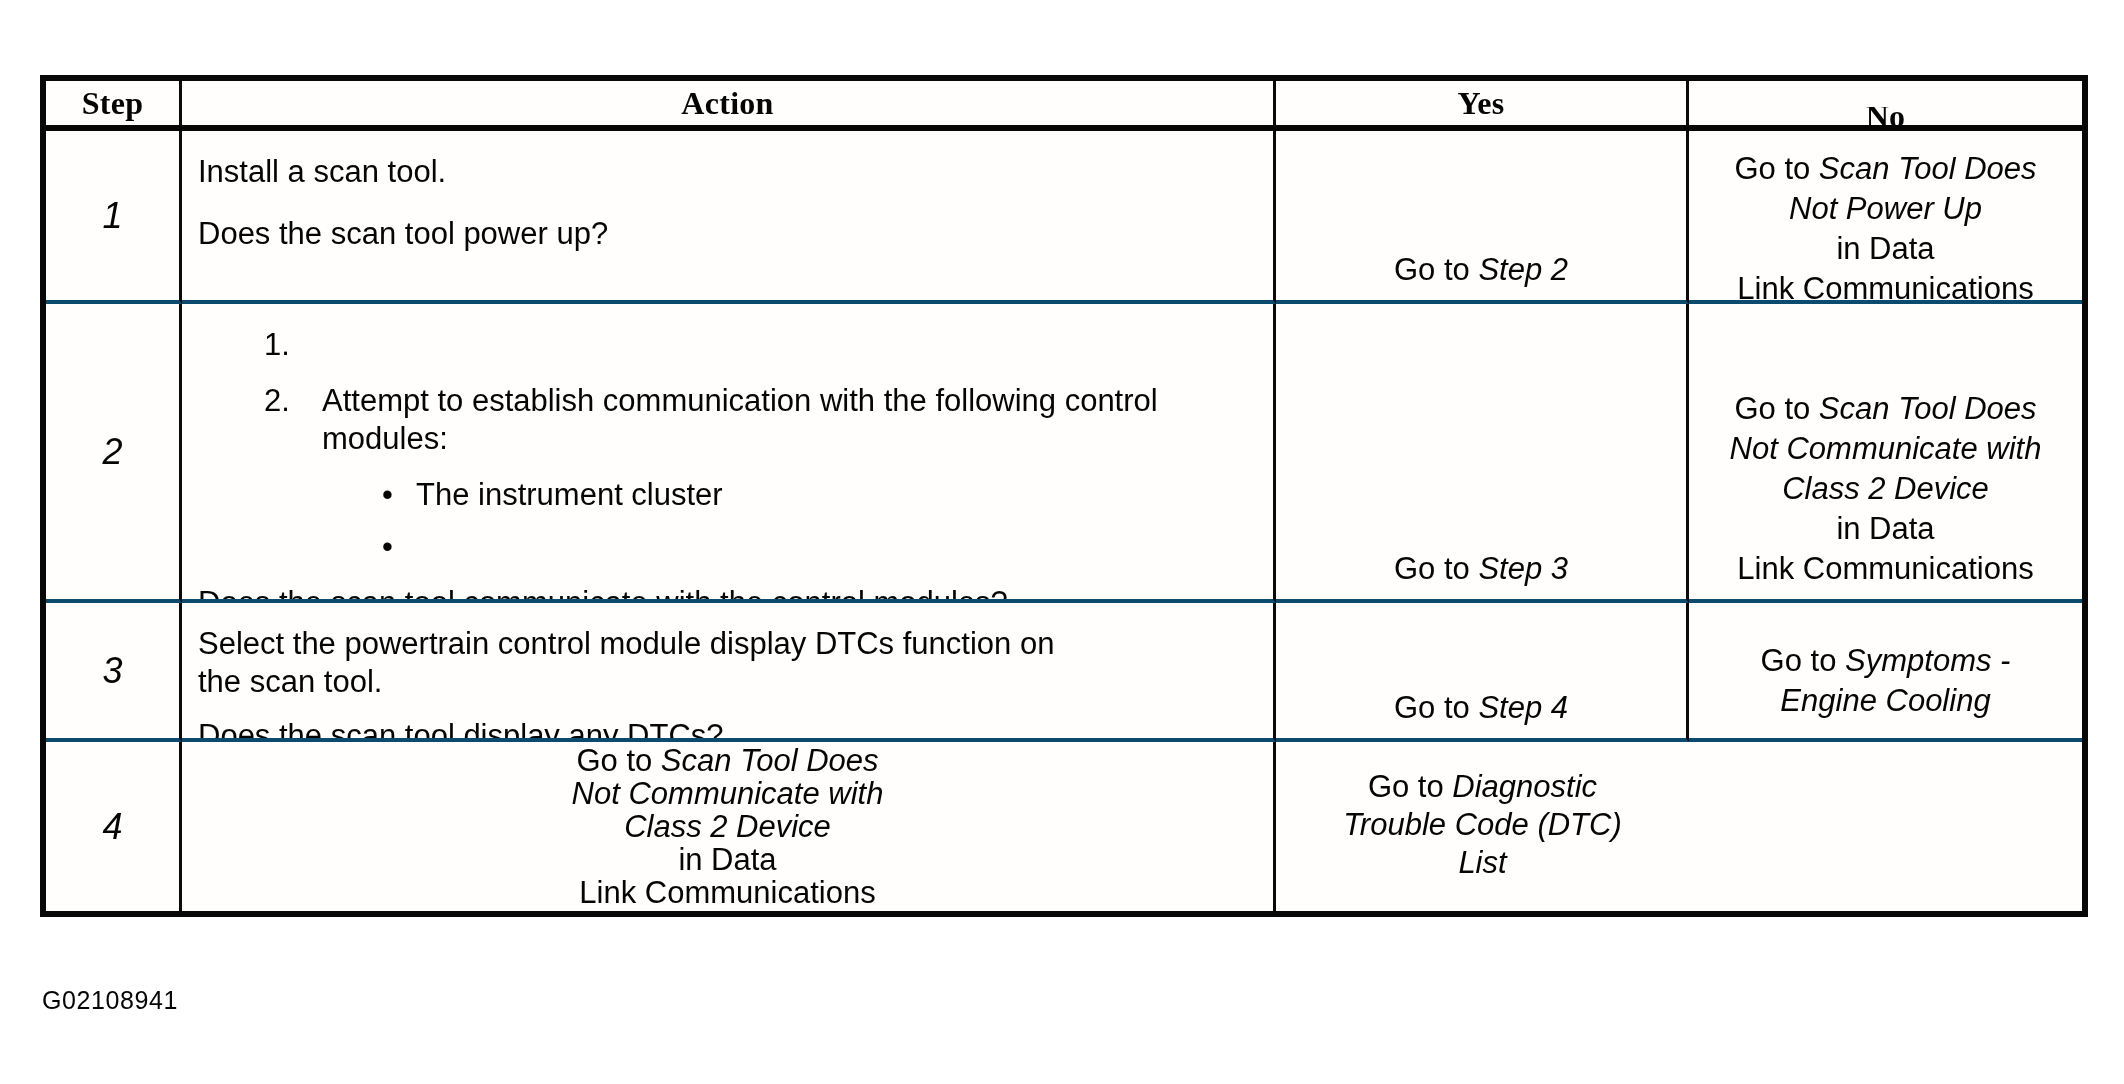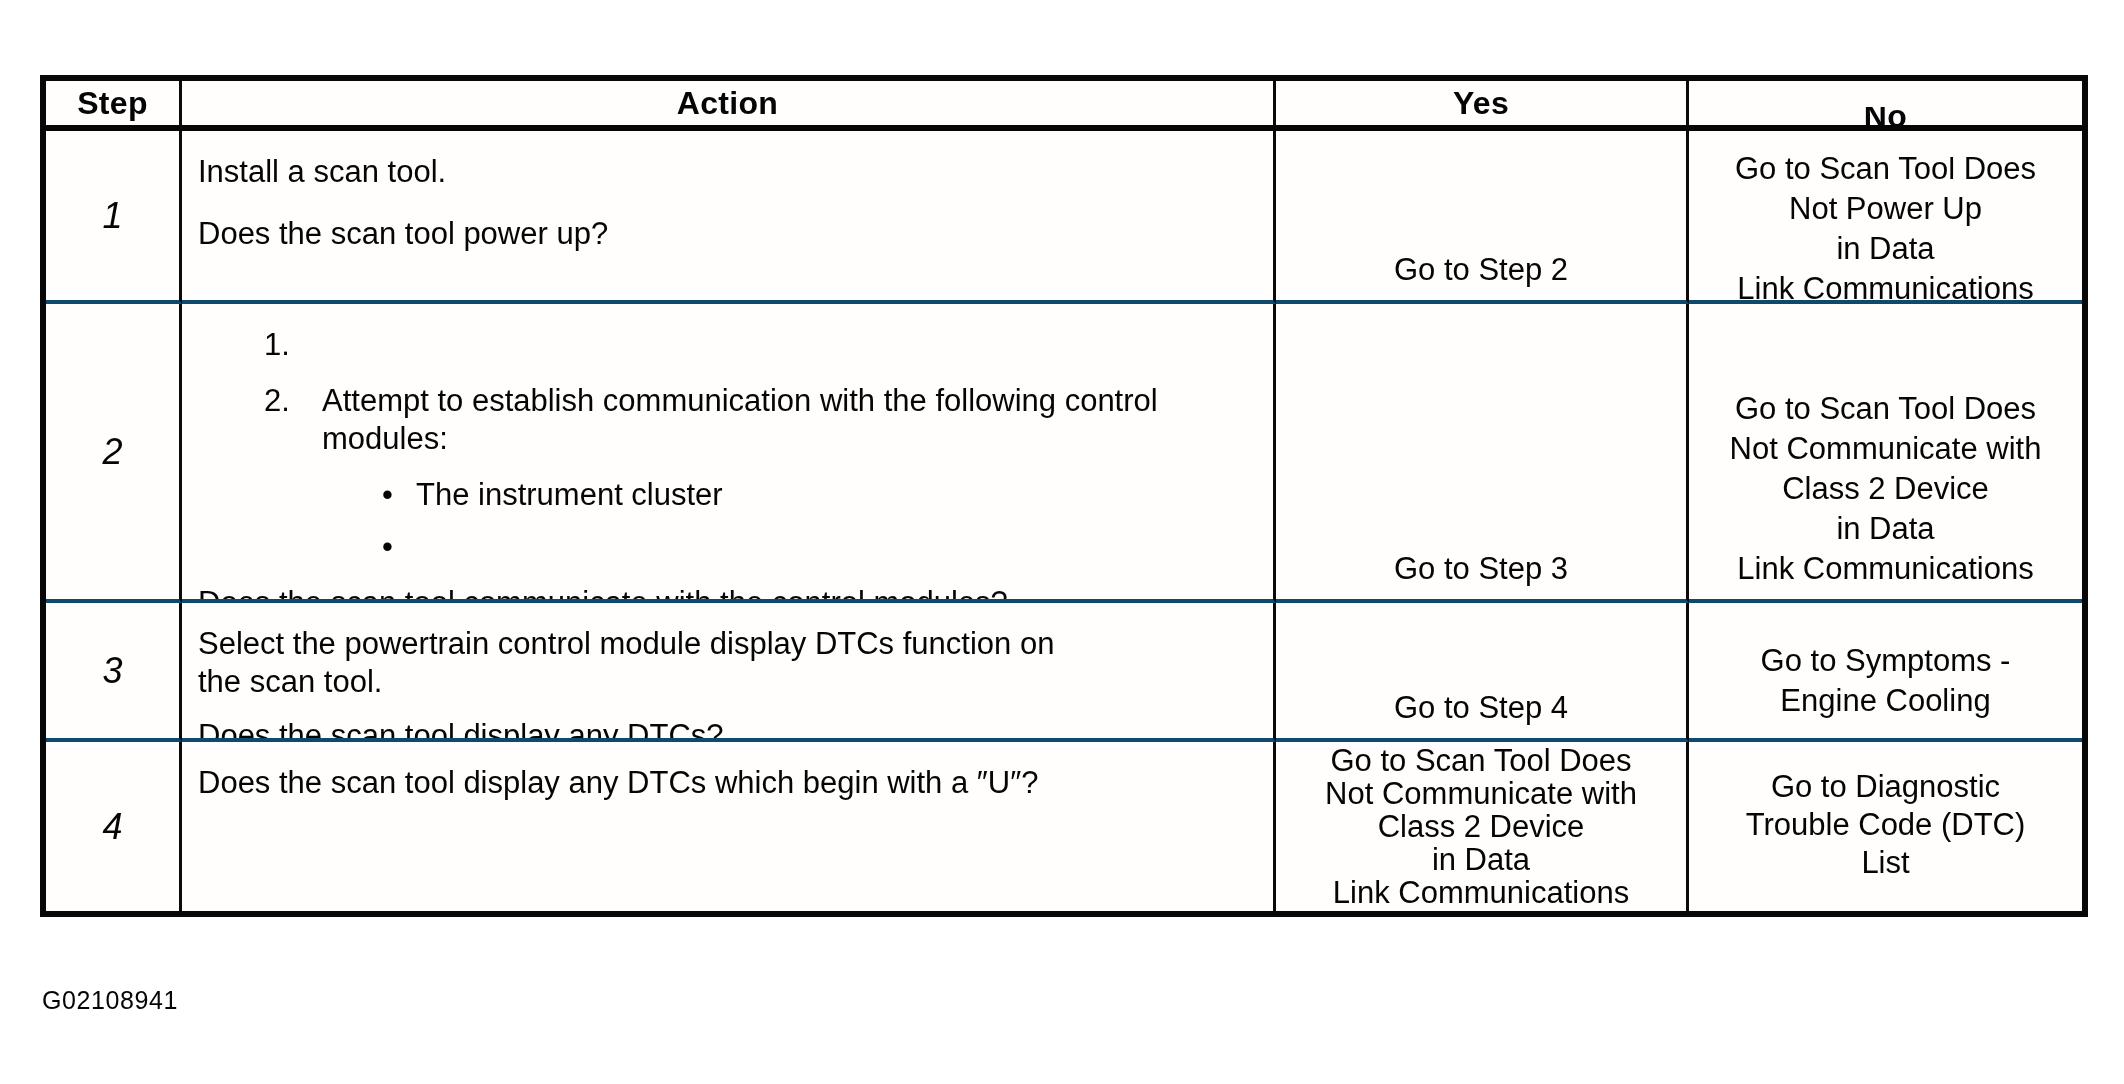--- a/index.html
+++ b/index.html
@@ -12,42 +12,42 @@
     display:grid;
     grid-template-columns:136px 1094px 413px 1fr;
     grid-template-rows:50px 173px 299px 139px 1fr;
     background:#fffefd;
   }
   .cell{border-right:3px solid #0a0a0a;border-bottom:4px solid #0c4a6e;box-sizing:border-box;overflow:hidden;}
   .col-last{border-right:none;margin-top:26px;}
   .row-last{border-bottom:none;}
 
   .hcell{border-bottom:6px solid #060606;display:flex;align-items:center;justify-content:center;
-         font-weight:bold;font-size:32px;letter-spacing:0.3px;}
+         font-weight:bold;font-size:32px;letter-spacing:0.3px;font-family:Liberation Serif, serif;}
 
   .step-cell{display:flex;align-items:center;justify-content:center;font-style:italic;font-size:36px;}
 
   .action-cell{font-size:31px;line-height:38px;padding:22px 12px 10px 16px;}
   .line{white-space:nowrap;}
   .a1 .q{margin-top:24px;}
   .num-item{display:flex;margin-left:66px;margin-bottom:18px;}
   .num{width:58px;flex:none;}
   .bullet{display:flex;margin-left:184px;margin-bottom:14px;}
   .dot{width:34px;flex:none;}
   .a2 .q{margin-top:18px;}
   .a3 .q{margin-top:16px;}
 
   .goto{font-size:31px;line-height:40px;display:flex;flex-direction:column;align-items:center;
         text-align:center;padding:6px 8px;}
   .v-bottom{justify-content:flex-end;padding-bottom:10px;}
   .v-center{justify-content:center;}
   .v-top{justify-content:flex-start;padding-top:12px;}
   .r4y{line-height:33px;}
   .r4n{line-height:38px;padding-bottom:29px;}
-  .em{}
+  .em{font-style:italic;}
 
   .fig-label{position:absolute;left:42px;top:986px;font-size:25px;letter-spacing:0.6px;font-weight:400;}
 </style>
 </head>
 <body>
 
 <div class="page">
   <div class="diag-table">
 
     <div class="cell hcell">Step</div>
@@ -110,23 +110,20 @@
     </div>
     <div class="cell goto v-bottom">
       <div class="line"><span>Go to </span><span class="em">Step 4</span></div>
     </div>
     <div class="cell goto v-top col-last">
       <div class="line"><span>Go to </span><span class="em">Symptoms -</span></div>
       <div class="line"><span></span><span class="em">Engine Cooling</span></div>
     </div>
 
     <div class="cell step-cell row-last">4</div>
-    <div class="cell action-cell a4 row-last">
-      <div class="line q">Does the scan tool display any DTCs which begin with a ″U″?</div>
-    </div>
     <div class="cell goto v-center r4y row-last">
       <div class="line"><span>Go to </span><span class="em">Scan Tool Does</span></div>
       <div class="line"><span></span><span class="em">Not Communicate with</span></div>
       <div class="line"><span></span><span class="em">Class 2 Device</span></div>
       <div class="line"><span>in Data</span><span class="em"></span></div>
       <div class="line"><span>Link Communications</span><span class="em"></span></div>
     </div>
     <div class="cell goto v-bottom r4n col-last row-last">
       <div class="line"><span>Go to </span><span class="em">Diagnostic</span></div>
       <div class="line"><span></span><span class="em">Trouble Code (DTC)</span></div>

